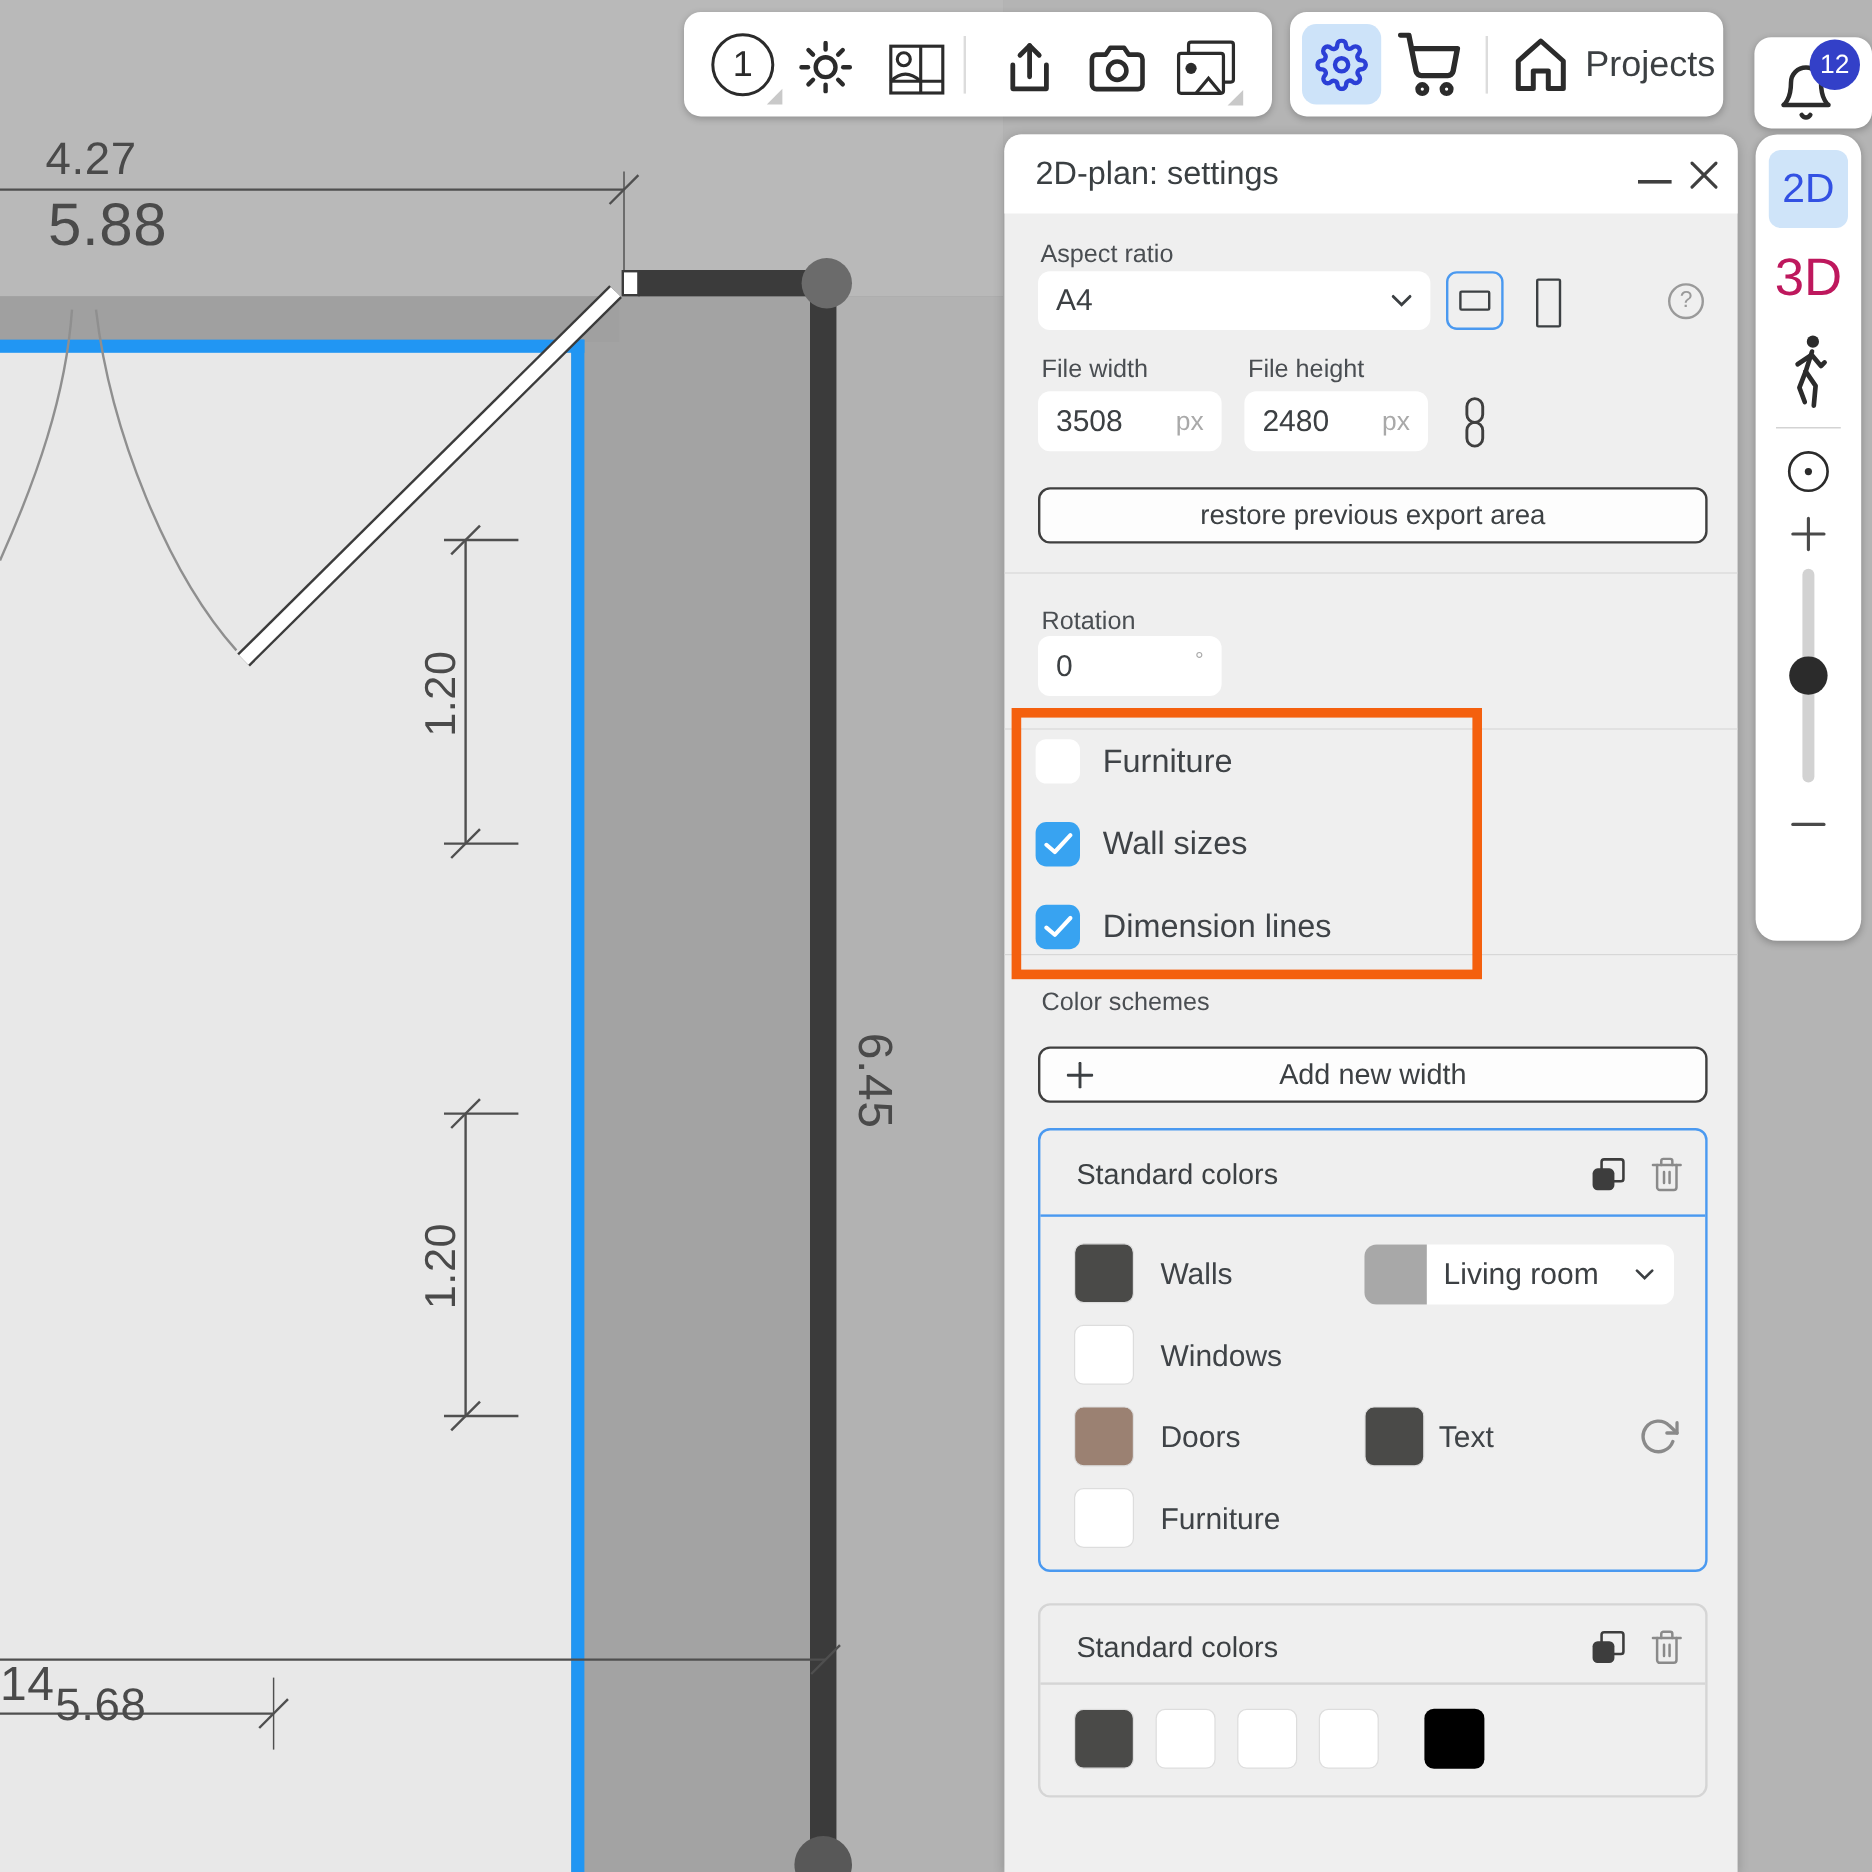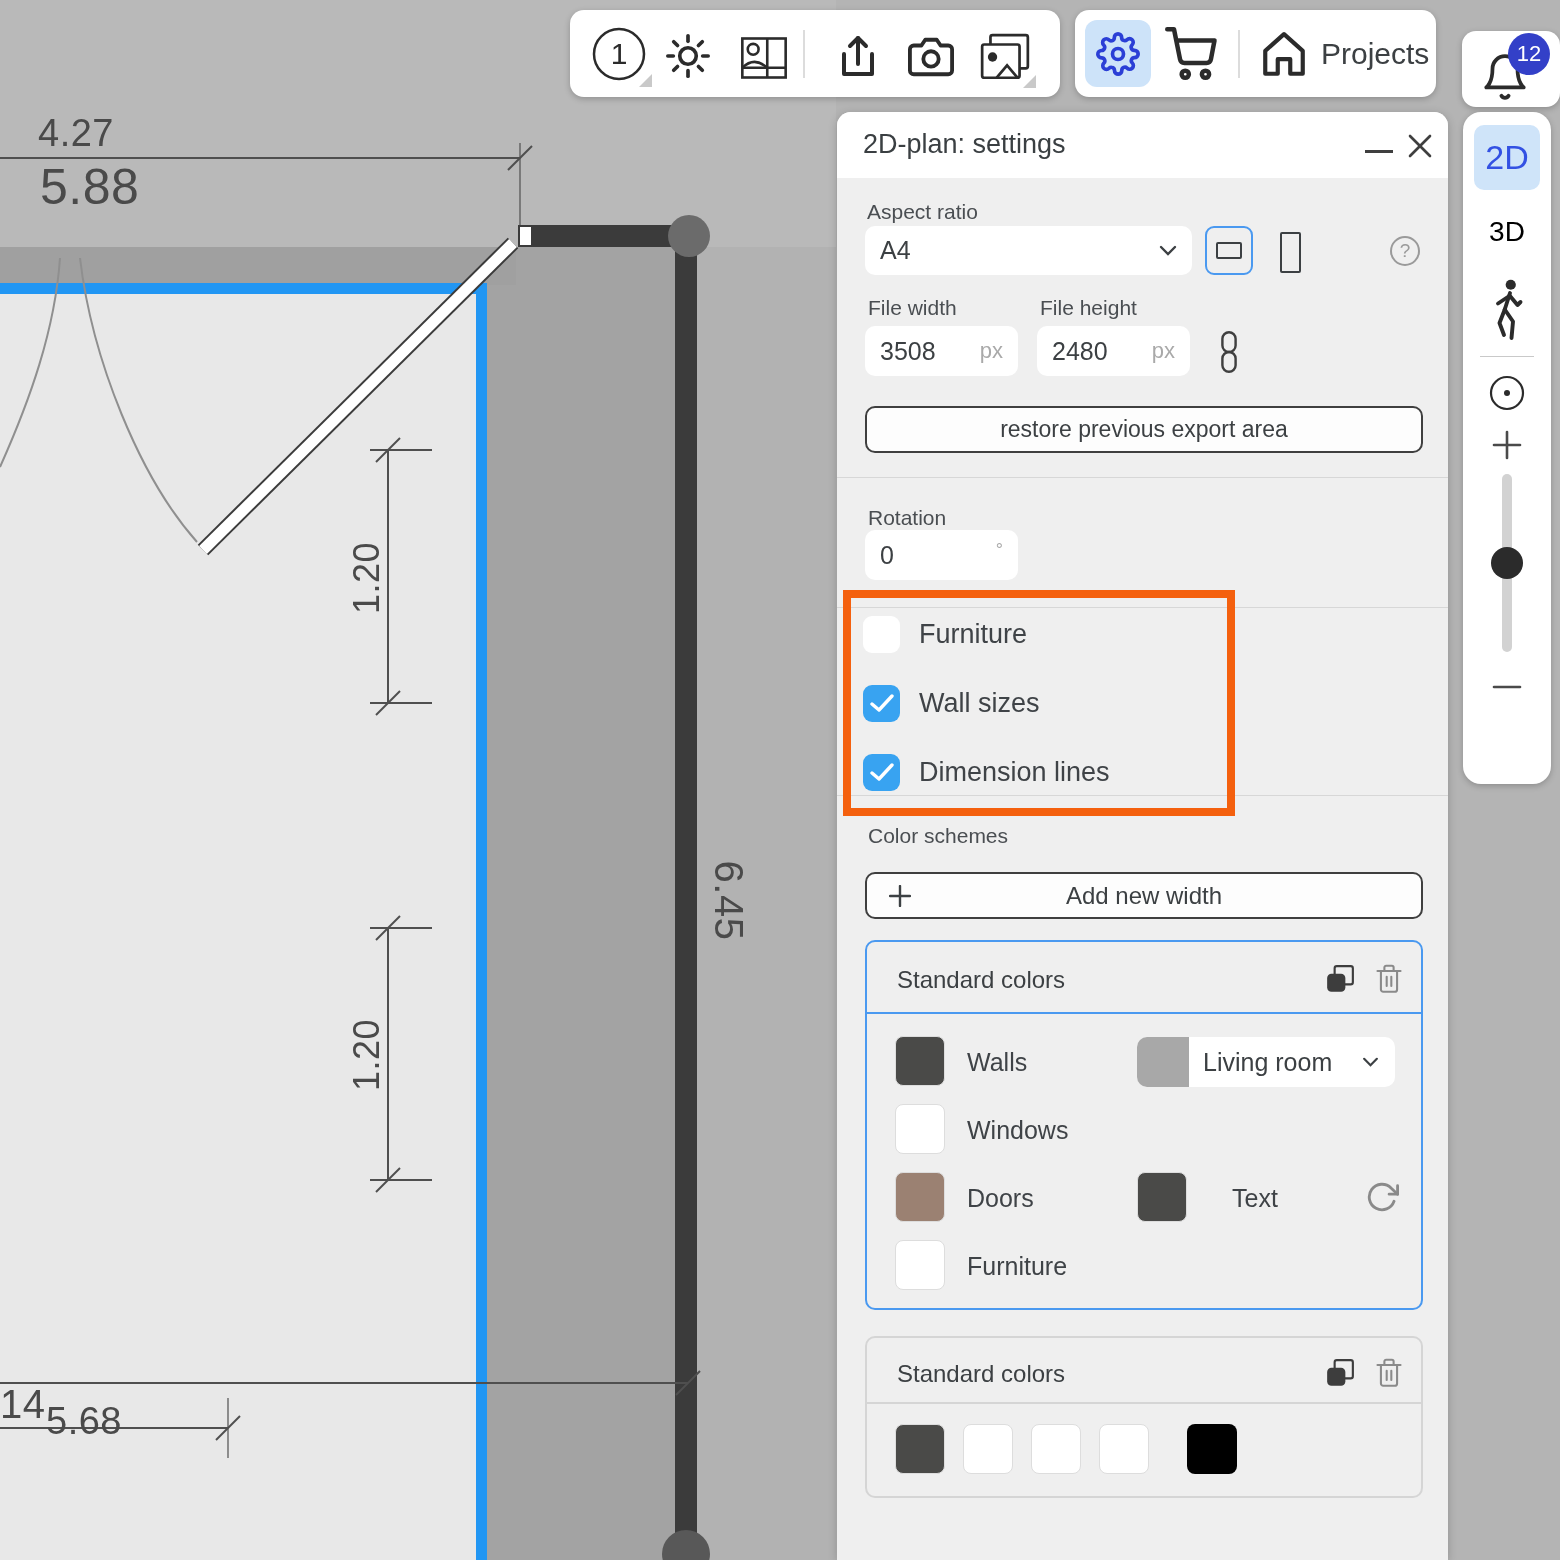--- a/index.html
+++ b/index.html
@@ -60,21 +60,21 @@
   #orange-box { left:843px; top:590px; width:392px; height:226px;
                 border:8px solid #f4600e; z-index:60; pointer-events:none; }
 
   
   #view-controls { left:1463px; top:112px; width:88px; height:672px; background:#fff;
                    border-radius:18px; box-shadow:0 2px 6px rgba(0,0,0,.22); }
   #mode-2d { position:absolute; left:11px; top:13px; width:66px; height:65px; background:#cfe4f9;
              border-radius:10px; display:flex; align-items:center; justify-content:center;
              color:#3351e3; font-size:34px; }
   #mode-3d { position:absolute; left:0; top:92px; width:88px; height:56px; display:flex;
-             align-items:center; justify-content:center; color:#000000; font-size:28px; }
+             align-items:center; justify-content:center; color:#be185d; font-size:44px; }
   .vc-icon { position:absolute; left:0; width:88px; display:flex; justify-content:center; }
   #zoom-track { position:absolute; left:39px; top:362px; width:10px; height:178px;
                 background:#d2d2d2; border-radius:5px; }
   #zoom-knob { position:absolute; left:28px; top:435px; width:32px; height:32px;
                border-radius:50%; background:#2b2b2b; }
 </style>
 </head>
 <body>
 
 <div class="abs" id="plan-canvas">
@@ -332,21 +332,21 @@
           <polyline points="2 2 9 9 16 2"></polyline>
         </svg>
     </div>
 
     <div class="swatch" style="left:28px; top:162px; background:#fff;"></div>
     <div class="row-label" style="left:100px; top:174px;">Windows</div>
 
     <div class="swatch" style="left: 28px; top: 230px; background-color: rgb(155, 129, 114);"></div>
     <div class="row-label" style="left:100px; top:242px;">Doors</div>
     <div class="swatch" style="left: 270px; top: 230px; background-color: rgb(74, 74, 72);"></div>
-    <div class="row-label" style="left:332px; top:242px;margin-left:33px;">Text</div>
+    <div class="row-label" style="left:332px; top:242px;">Text</div>
     <div style="position:absolute; left:498px; top:238px; width:34px; height:34px;">
       <svg width="34" height="34" viewBox="0 0 24 24" fill="none" stroke="#8a8a8a" stroke-width="2" stroke-linecap="round" stroke-linejoin="round">
         <polyline points="23 4 23 10 17 10"></polyline>
         <path d="M20.49 15a9 9 0 1 1-2.12-9.36L23 10"></path>
       </svg>
     </div>
 
     <div class="swatch" style="left:28px; top:298px; background:#fff;"></div>
     <div class="row-label" style="left:100px; top:310px;">Furniture</div>
   </div>

